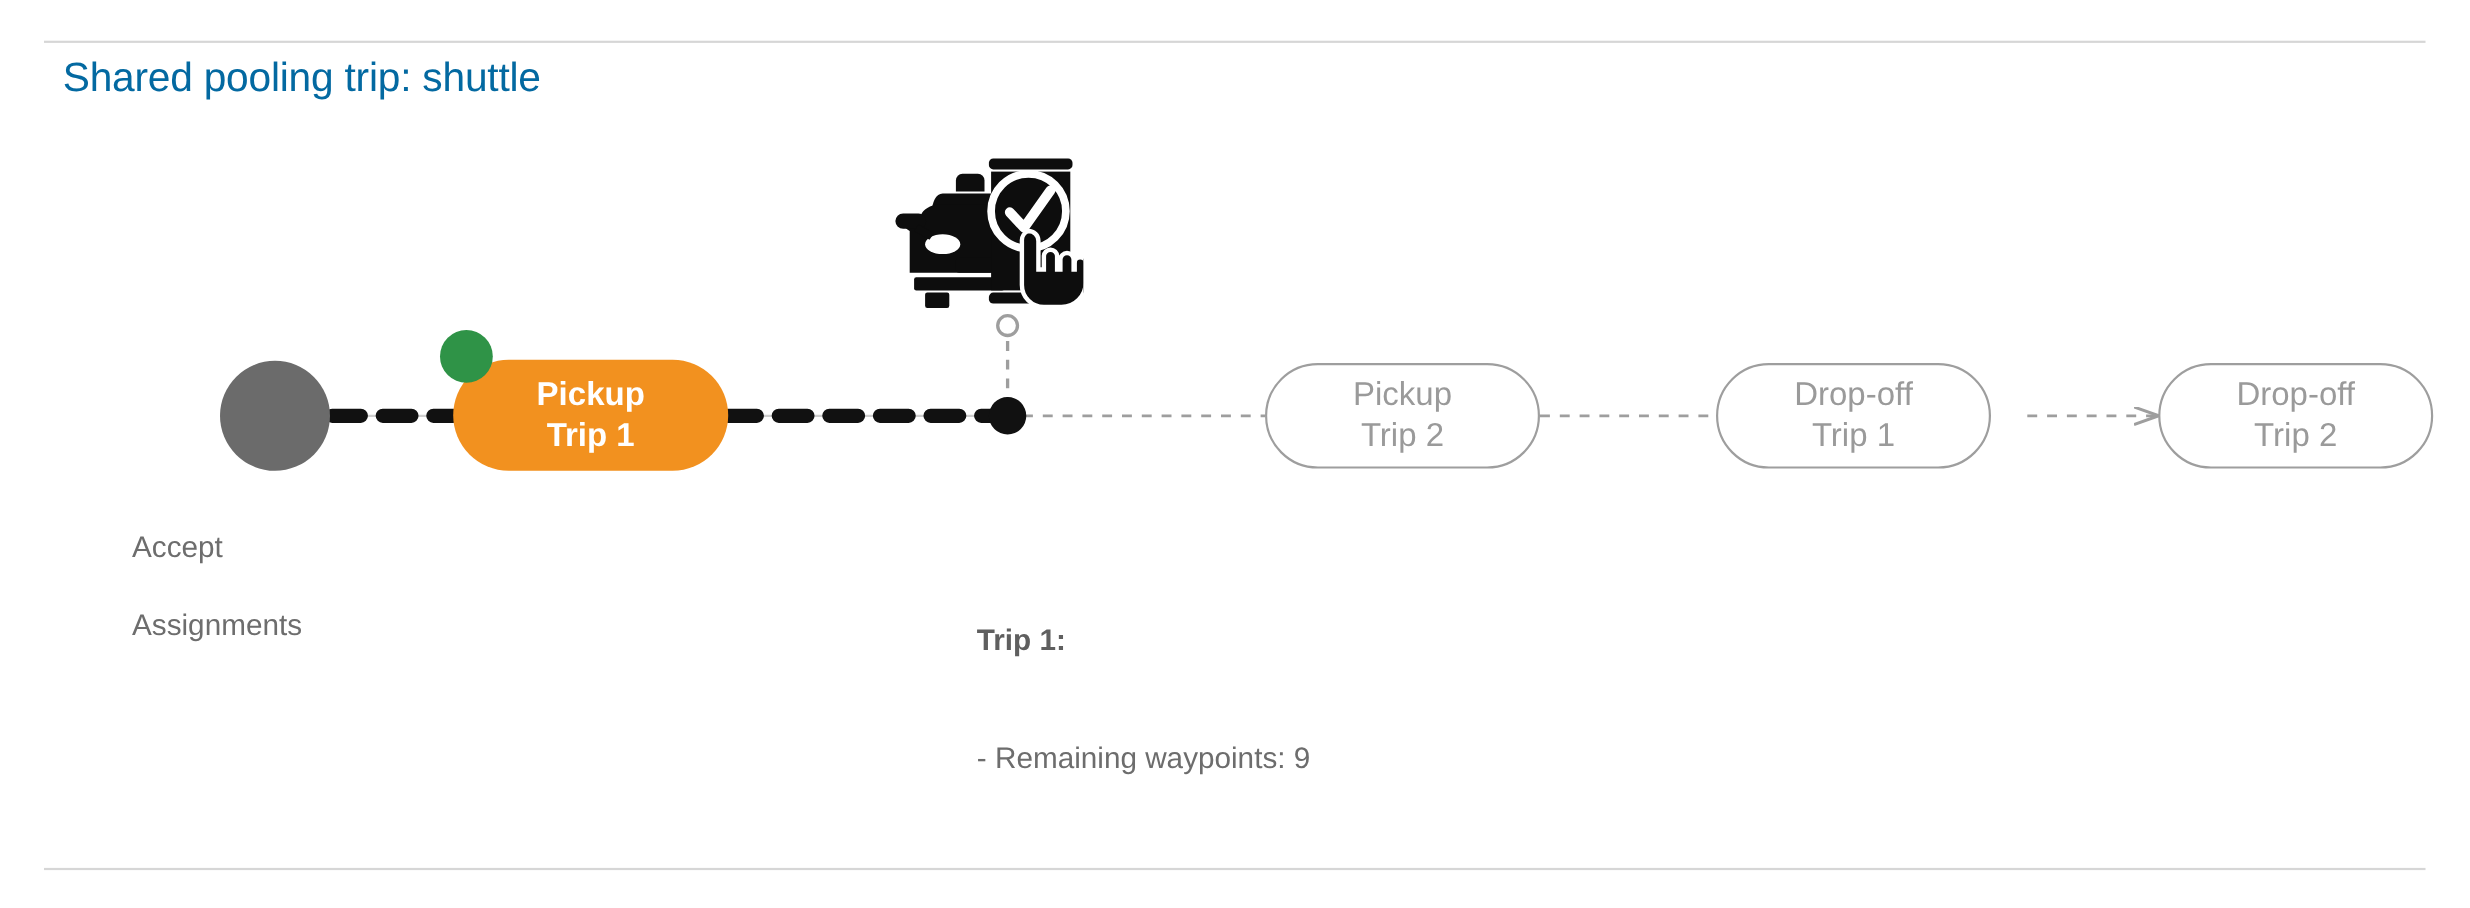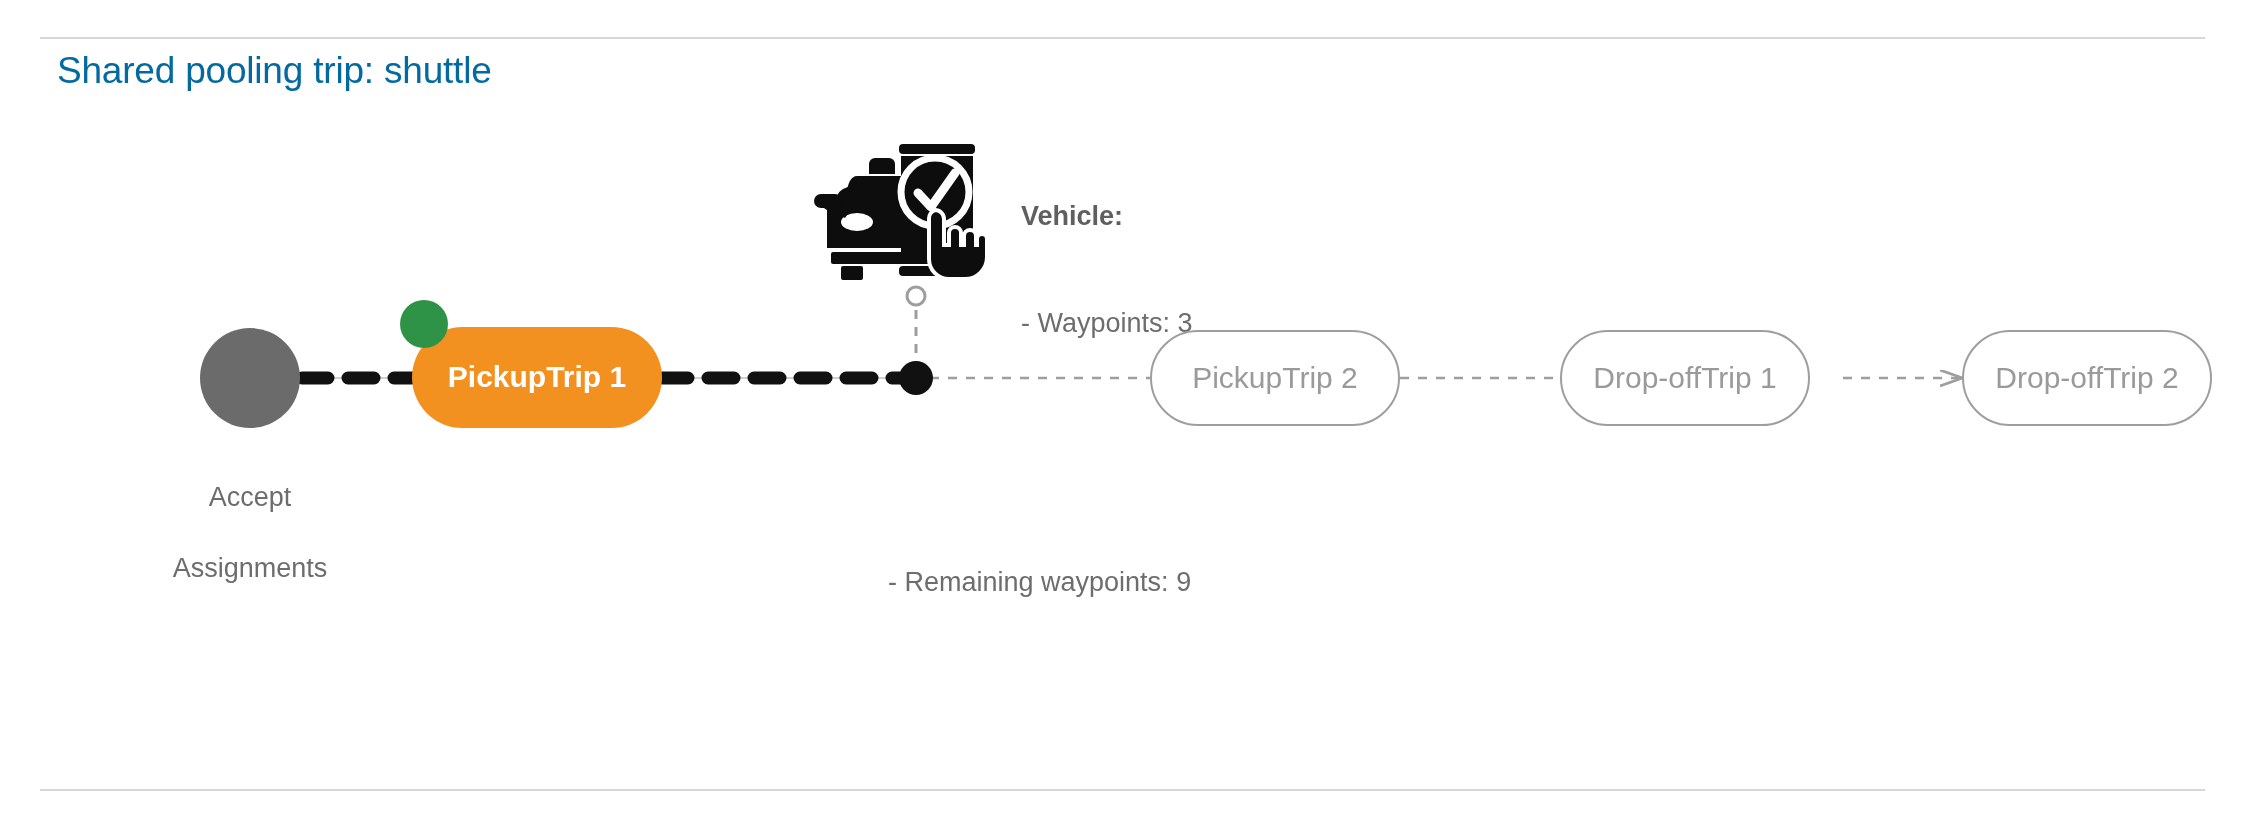--- a/index.html
+++ b/index.html
@@ -43,20 +43,21 @@
     position: absolute;
     left: 0; top: 0;
     width: 2245px;
     height: 825px;
   }
 
   
   .node {
     position: absolute;
     display: flex;
+    flex-direction: column;
     align-items: center;
     justify-content: center;
     text-align: center;
     line-height: 1.22;
     white-space: pre;
   }
 
   .pill-active {
     background: #F2911F;
     border-radius: 60px;
@@ -72,21 +73,21 @@
     font-size: 30px;
   }
 
   .circle-node {
     border-radius: 50%;
     background: #6b6b6b;
   }
 
   .node-caption {
     position: absolute;
-    text-align: center;
+    text-align: left;
     color: #6d6d6d;
     font-size: 27px;
     line-height: 1.32;
     white-space: pre-line;
   }
 
   
   .info-block {
     position: absolute;
     color: #6d6d6d;
@@ -172,24 +173,20 @@
 
       <circle cx="122" cy="74" r="34" fill="none" stroke="#ffffff" stroke-width="7"></circle>
       <path d="M105,75 L118,89 L142,55" fill="none" stroke="#ffffff" stroke-width="9" stroke-linecap="round" stroke-linejoin="round"></path>
 
       <path d="M122,92 a9,9 0 0 1 9,9 v26 h5 v-12 a6,6 0 0 1 12,0 v12 h3 v-9
                a6,6 0 0 1 12,0 v9 h1 v-6 a5,5 0 0 1 10,0 v18
                a22,22 0 0 1 -22,22 h-16 a20,20 0 0 1 -20,-20 v-40 a9,9 0 0 1 6,-9 z" fill="#0d0d0d" stroke="#ffffff" stroke-width="4"></path>
     </g>
   </svg>
 
-  <div class="info-block" id="vehicle-info" style="left:1021px; top:128px;">
-    <div><span class="k">Vehicle</span><span class="k">:</span></div>
-    <div>- Waypoints: 3</div>
-  </div>
 
   <div class="node circle-node" id="start-node" style="left:200px; top:328px; width:100px; height:100px;"></div>
 
   <div class="node-caption" id="start-caption" style="left:120px; top:444px; width:260px;">
     <div>Accept</div>
     <div>Assignments</div>
   </div>
 
   <div class="node pill-active" id="node-pickup-1" style="left:412px; top:327px; width:250px; height:101px;">
     <div>Pickup</div>
@@ -206,19 +203,20 @@
     <div>Drop-off</div>
     <div>Trip 1</div>
   </div>
 
   <div class="node pill-idle" id="node-dropoff-2" style="left:1962px; top:330px; width:250px; height:96px;">
     <div>Drop-off</div>
     <div>Trip 2</div>
   </div>
 
   <div class="info-block" id="trip-details" style="left:888px; top:494px;">
+    <div><span class="k">Trip 1</span><span class="k">:</span></div>
     <div>- Remaining waypoints: 9</div>
     
     
     
   </div>
 
 </div>
 
 </body></html>

